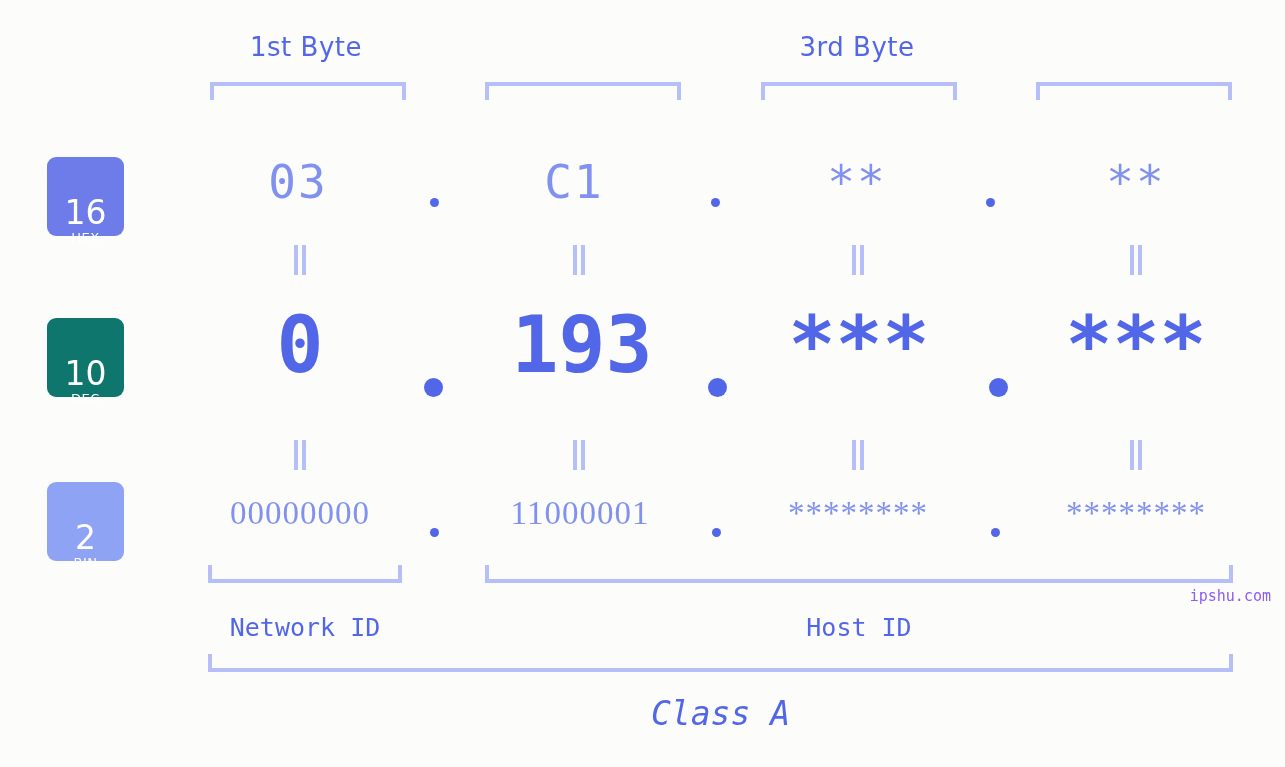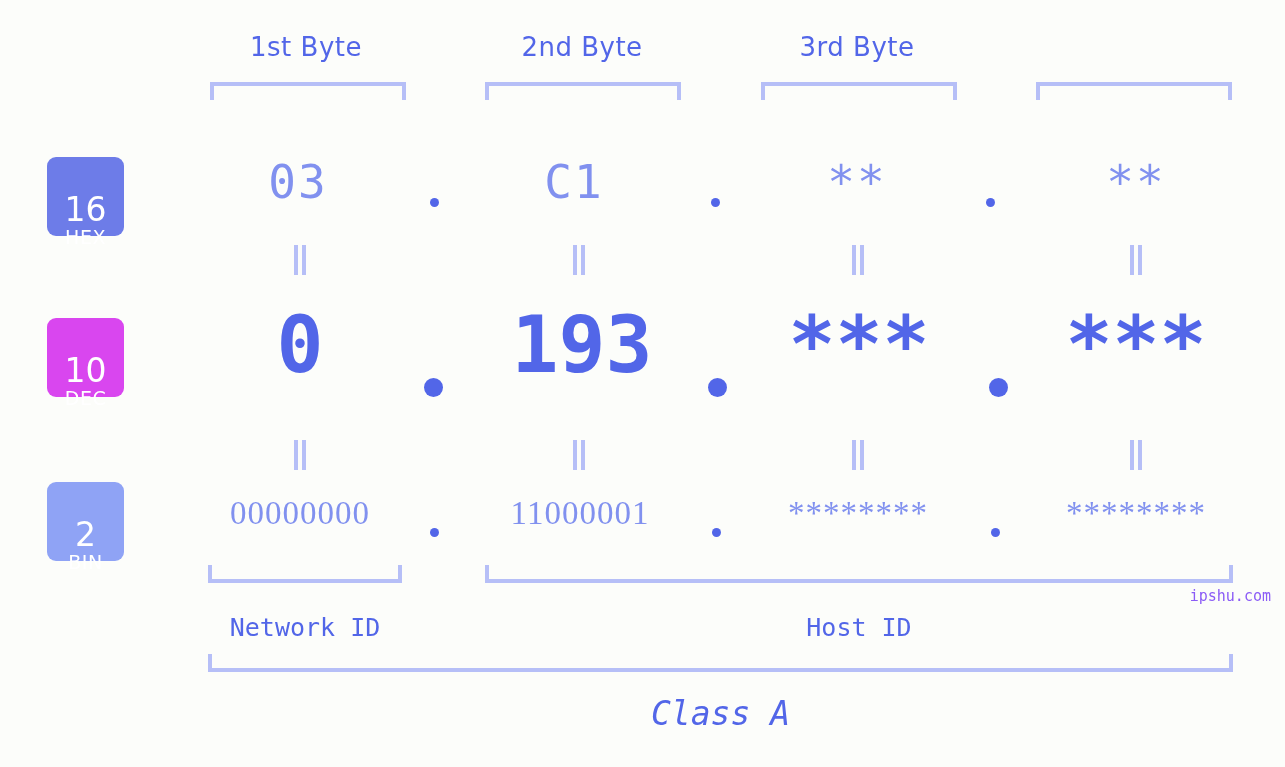--- a/index.html
+++ b/index.html
@@ -66,21 +66,21 @@
     font-family: "DejaVu Sans", sans-serif;
     line-height: 1;
   }
   .badge .num {
     font-size: 33px;
     letter-spacing: 0px;
     margin-bottom: 2px;
     margin-top: 46px;
   }
   .badge .nm {
-    font-size: 19px;
+    font-size: 13px;
     letter-spacing: 0.5px;
     text-align: center;
   }
 
   
   .cell {
     position: absolute;
     width: 196px;
     text-align: center;
     font-family: "DejaVu Sans Mono", monospace;
@@ -143,33 +143,32 @@
     font-size: 15px;
     color: #8b5cf6;
   }
 </style>
 </head>
 <body>
 
 <div id="stage">
 
   <div class="byte-head" style="left:208px">1st Byte</div>
-  <div class="byte-head" style="left:484px">2nd Byte</div>
   <div class="byte-head" style="left:759px">3rd Byte</div>
 
   <div class="bracket-top" style="left:210px;  width:196px"></div>
   <div class="bracket-top" style="left:485px;  width:196px"></div>
   <div class="bracket-top" style="left:761px;  width:196px"></div>
   <div class="bracket-top" style="left:1036px; width:196px"></div>
 
   <div class="badge" style="top:157px; background:#6d7ce8">
     <span class="num">16</span>
     <span class="nm">HEX</span>
   </div>
-  <div class="badge" style="top:318px; background:#d946ef">
+  <div class="badge" style="top:318px; background:#0f766e">
     <span class="num">10</span>
     <span class="nm">DEC</span>
   </div>
   <div class="badge" style="top:482px; background:#8fa3f5">
     <span class="num">2</span>
     <span class="nm">BIN</span>
   </div>
 
   <div class="row-hex">
     <div class="cell" style="left:200px">03</div>

